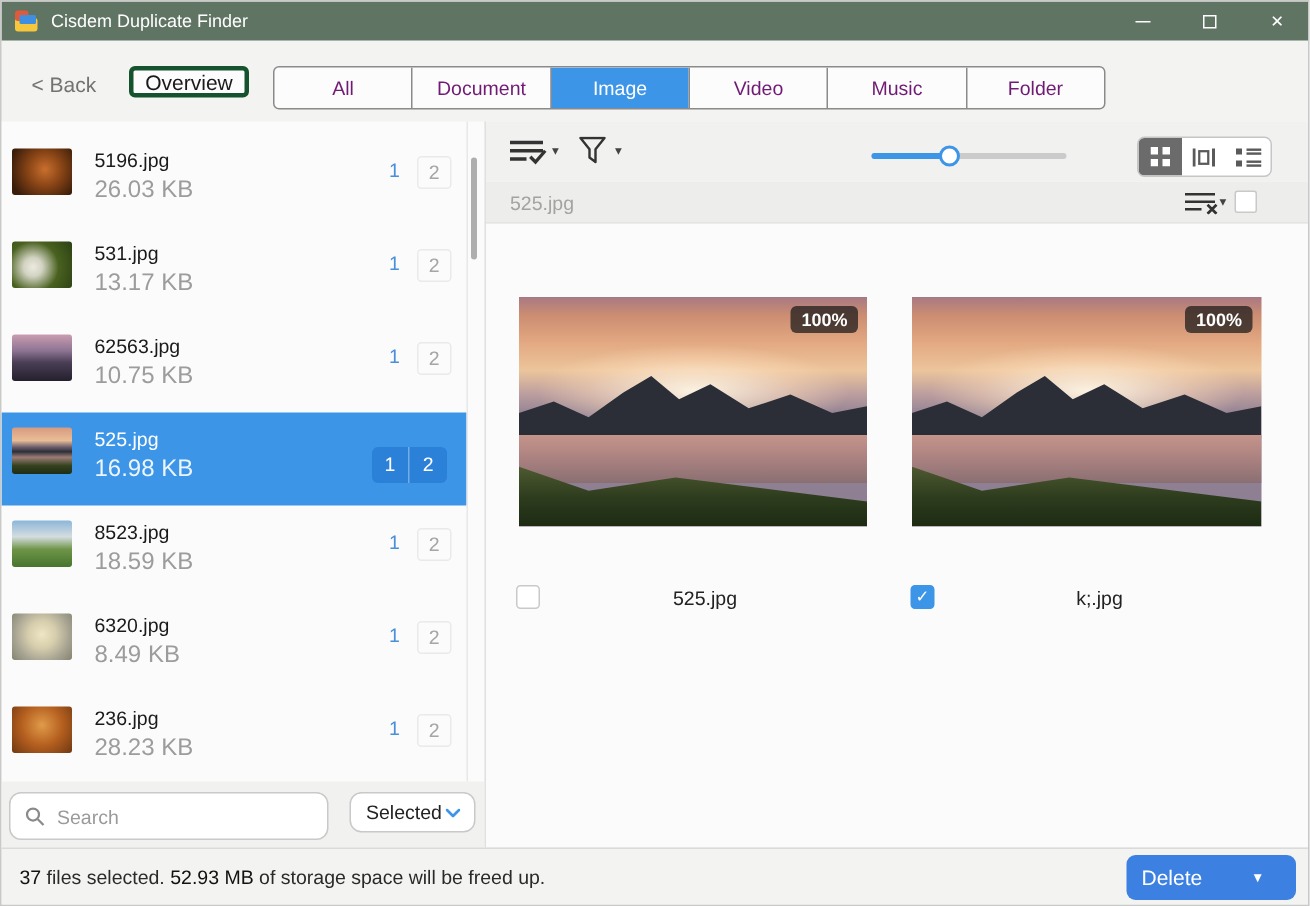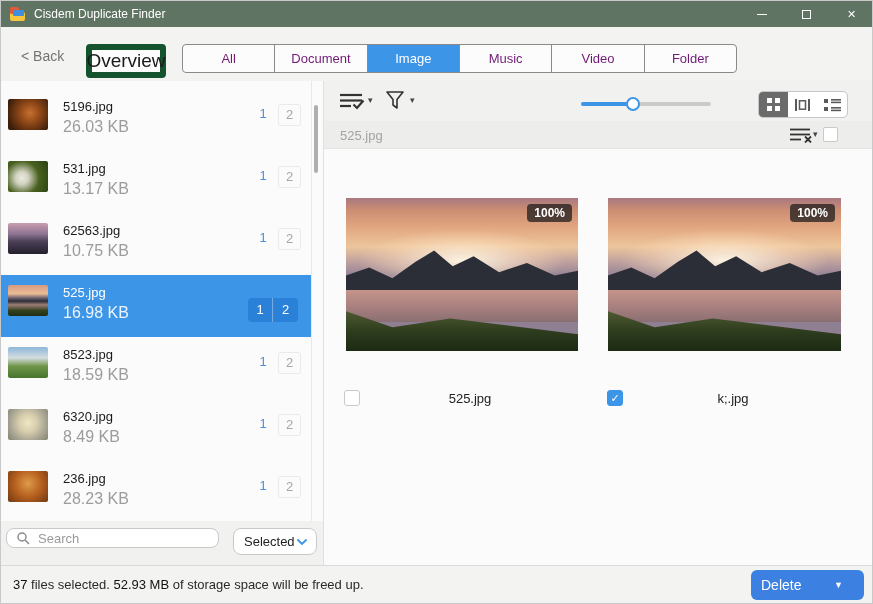--- a/index.html
+++ b/index.html
@@ -20,22 +20,22 @@
   .appicon .red  { position:absolute; left:0; top:0; width:9px; height:7px; background:#e05a3a; border-radius:2px; }
   .appicon .blue { position:absolute; left:3px; top:3px; width:11px; height:6px; background:#3f8fe0; border-radius:1px; }
   .wintitle { font-size:12px; }
   .wincontrols { position:absolute; right:0; top:0; height:26px; display:flex; }
   .winbtn { width:45px; height:26px; display:flex; align-items:center; justify-content:center; color:#fff; font-size:11px; cursor:default; }
   .glyph-min { width:10px; height:0; border-top:1px solid #fff; }
   .glyph-max { width:9px; height:9px; border:1px solid #fff; }
 
   
   .backbtn { left:20px; top:47px; font-size:14px; color:#737373; }
-  .overviewbtn { left:85px; top:43px; width:80px; height:34px; background:#fcfcfc;
-                 border:6px solid #14532d; border-radius:4px; font-size:19px;
+  .overviewbtn { left:85px; top:43px; width:80px; height:21px; background:#fcfcfc;
+                 border:3px solid #14532d; border-radius:4px; font-size:14px;
                  display:flex; align-items:center; justify-content:center; }
   .tabs { left:181px; top:43px; width:555px; height:29px; display:flex;
           border:1px solid #8a8a8a; border-radius:4px; overflow:hidden; background:#fcfcfc; }
   .tab { flex:1; display:flex; align-items:center; justify-content:center;
          font-size:13px; border-left:1px solid #8a8a8a; color:#701a75; }
   .tab:first-child { border-left:none; }
   .tab.active { background:#3d95e8; color:#fff; }
 
   
   .sidebar { left:0; top:80px; width:322px; height:484px; background:#fbfbfb; }
@@ -60,21 +60,21 @@
   .t-5196 { background:radial-gradient(circle at 55% 45%, #c96f2e 0%, #8a4516 40%, #3a1d0a 85%); }
   .t-531  { background:radial-gradient(circle at 35% 55%, #eceadf 0%, #d2d3c2 20%, #49611f 55%, #2a4015 100%); }
   .t-62563{ background:linear-gradient(180deg,#c99db0 0%,#8d7493 35%,#4a3f55 60%,#241f2e 100%); }
   .t-525  { background:linear-gradient(180deg,#d79a80 0%,#e9bd96 28%,#6d5f6e 42%,#2c2f38 52%,#9c7d76 64%,#34421f 82%,#1f2d15 100%); }
   .t-8523 { background:linear-gradient(180deg,#8db6d8 0%,#d4dde0 35%,#6f9448 62%,#46752f 100%); }
   .t-6320 { background:radial-gradient(circle at 50% 45%, #efe6c4 0%, #d6cdad 35%, #a5a291 70%, #84836f 100%); }
   .t-236  { background:radial-gradient(circle at 50% 40%, #e09b4a 0%, #b55f1f 50%, #6f3812 100%); }
 
   
   .searchrow { left:0; top:520px; width:322px; height:44px; background:#f1f1ef; }
-  .searchbox { position:absolute; left:5px; top:7px; width:213px; height:20px; background:#fff;
+  .searchbox { position:absolute; left:5px; top:7px; width:213px; height:32px; background:#fff;
                border:1px solid #c9c9c9; border-radius:8px; display:flex; align-items:center; }
   .searchbox svg { margin:0 8px 0 10px; }
   .searchbox input { border:none; outline:none; background:transparent; font-size:13px; width:160px;
                      font-family:"Liberation Sans",sans-serif; color:#333; }
   .searchbox input::placeholder { color:#9a9a9a; }
   .selectbox { position:absolute; left:232px; top:7px; width:84px; height:27px; background:#fff;
                border:1px solid #c9c9c9; border-radius:8px; display:flex; align-items:center; justify-content:space-between;
                padding:0 9px 0 10px; font-size:13px; color:#222; }
 
   
@@ -155,22 +155,22 @@
       </div>
   </div>
 </div>
 
 <div class="abs backbtn">&lt; Back</div>
 <div class="abs overviewbtn">Overview</div>
 <div class="abs tabs">
   <div class="tab">All</div>
   <div class="tab">Document</div>
   <div class="tab active">Image</div>
+  <div class="tab">Video</div>
   <div class="tab">Music</div>
-  <div class="tab">Video</div>
   <div class="tab">Folder</div>
 </div>
 
 <div class="abs sidebar"></div>
 
 <div class="abs row" style="top:88px;">
   <div class="thumb t-5196"></div>
   <div class="fname">5196.jpg</div>
   <div class="fsize">26.03 KB</div>
   <div class="c1">1</div>

